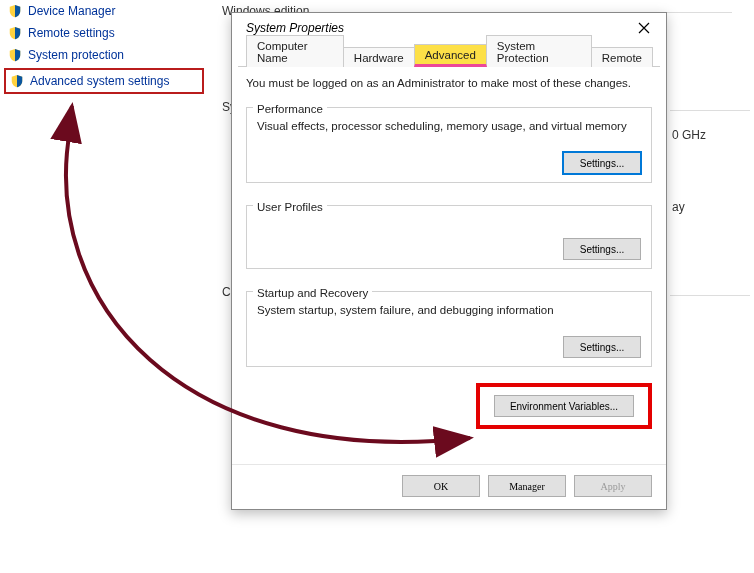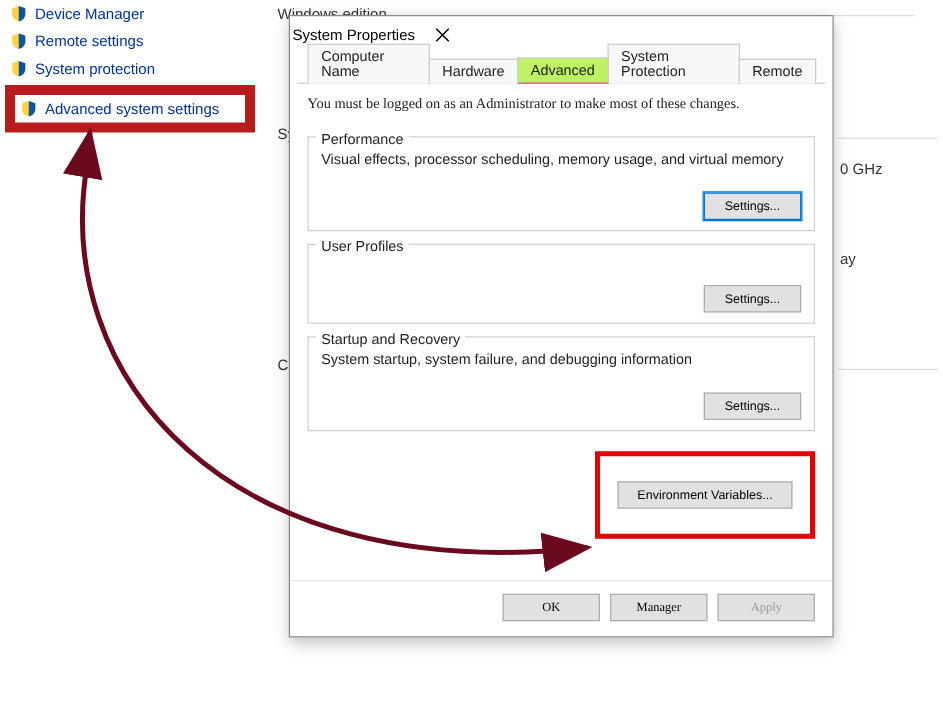--- a/index.html
+++ b/index.html
@@ -33,21 +33,21 @@
     cursor: pointer;
   }
   .link-row span.txt {
     color: #003399;
   }
   .shield-icon {
     width: 14px; height: 14px;
     flex-shrink: 0;
   }
   .highlight-red {
-    border: 8px solid #b91c1c;
+    border: 2px solid #b91c1c;
   }
   .bg-label {
     position: absolute;
     color: #333;
     font-size: 12px;
   }
   .bg-sep {
     position: absolute;
     border-top: 1px solid #ddd;
     height: 0;
@@ -61,23 +61,25 @@
     height: 498px;
     background: #fff;
     border: 1px solid #888;
     box-shadow: 0 4px 12px rgba(0,0,0,0.25);
     display: flex;
     flex-direction: column;
   }
   .titlebar {
     display: flex;
     align-items: center;
+    justify-content: space-between;
     height: 30px;
-    padding: 0 0 0 2px;
+    padding: 0 0 0 14px;
     font-size: 12px;
+    font-style: italic;
   }
   .titlebar .title { color: #000; }
   .close-btn {
     width: 44px;
     height: 28px;
     display: flex;
     align-items: center;
     justify-content: center;
     cursor: pointer;
   }
@@ -96,41 +98,41 @@
     border-bottom: none;
     background: #f8f8f8;
     font-size: 11.5px;
     color: #222;
     cursor: pointer;
     margin-right: -1px;
     position: relative;
     top: 1px;
   }
   .tab.active {
-    background: #bef264;
-    border-bottom: 1px solid #ec4899;
+    background: #fde047;
+    border-bottom: 3px solid #ec4899;
     z-index: 2;
   }
   .tab-content {
     flex: 1;
     padding: 10px 14px 4px 14px;
     display: flex;
     flex-direction: column;
   }
   .admin-note {
     font-size: 11.5px;
     color: #222;
-    margin-bottom: 20px;
-    font-family: Liberation Serif, serif;
+    margin-bottom: 6px;
   }
   .group {
     border: 1px solid #d0d0d0;
     margin-bottom: 10px;
     padding: 6px 10px 8px 10px;
     position: relative;
+    margin-top: 12px;
   }
   .group-title {
     position: relative;
     top: -12px;
     background: #fff;
     display: inline-block;
     padding: 0 4px;
     font-size: 11.5px;
     color: #222;
     margin-left: -4px;
@@ -166,21 +168,21 @@
     border: 1px solid #0078d7;
     outline: 1px solid #0078d7;
   }
   .env-row {
     display: flex;
     justify-content: flex-end;
     margin: 6px 14px 0 14px;
   }
   .env-highlight {
     border: 4px solid #e40000;
-    padding: 20px 14px;
+    padding: 8px 14px;
     display: inline-block;
   }
   .bottom-buttons {
     display: flex;
     justify-content: flex-end;
     gap: 8px;
     padding: 10px 14px 12px 14px;
     border-top: 1px solid #e6e6e6;
     margin-top: auto;
     font-family: Liberation Serif, serif;

